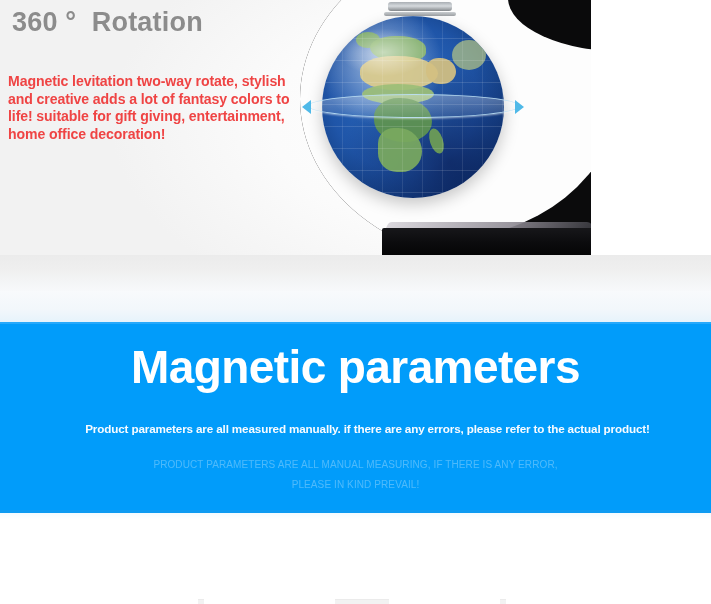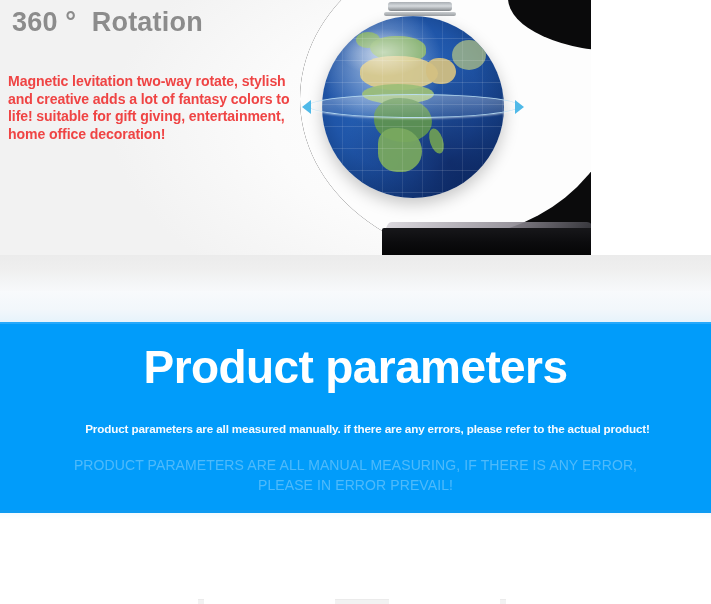--- a/index.html
+++ b/index.html
@@ -287,21 +287,21 @@
     font-size: 11.7px;
     font-weight: bold;
     color: #f7fbff;
     letter-spacing: -0.15px;
   }
   .param-sub-caps {
     position: absolute;
     left: 0; top: 133px;
     width: 711px;
     text-align: center;
-    font-size: 14px;
+    font-size: 10px;
     line-height: 20px;
     color: rgba(255,255,255,0.30);
     letter-spacing: 0.1px;
   }
 
   
   .tail {
     position: absolute;
     left: 0; top: 513px;
     width: 711px;
@@ -372,27 +372,27 @@
 
     <div class="hero-body">Magnetic levitation two-way rotate, stylish and creative adds a lot of fantasy colors to life! suitable for gift giving, entertainment, home office decoration!</div>
   </div>
 
   <div class="grey-strip"></div>
   <div class="white-gap"></div>
 
   <div class="param-banner">
     <div class="edge-top"></div>
 
-    <div class="param-title">Product parameters</div>
+    <div class="param-title">Magnetic parameters</div>
 
     <div class="param-sub-en">Product parameters are all measured manually. if there are any errors, please refer to the actual product!</div>
 
     <div class="param-sub-caps">
       <div>PRODUCT PARAMETERS ARE ALL MANUAL MEASURING, IF THERE IS ANY ERROR,</div>
-      <div>PLEASE IN ERROR PREVAIL!</div>
+      <div>PLEASE IN KIND PREVAIL!</div>
     </div>
 
     <div class="edge-bottom"></div>
   </div>
 
   <div class="tail">
     <div class="tail-fade"></div>
     <div class="tail-sliver sliver-a"></div>
     <div class="tail-sliver sliver-b"></div>
     <div class="tail-sliver sliver-c"></div>

